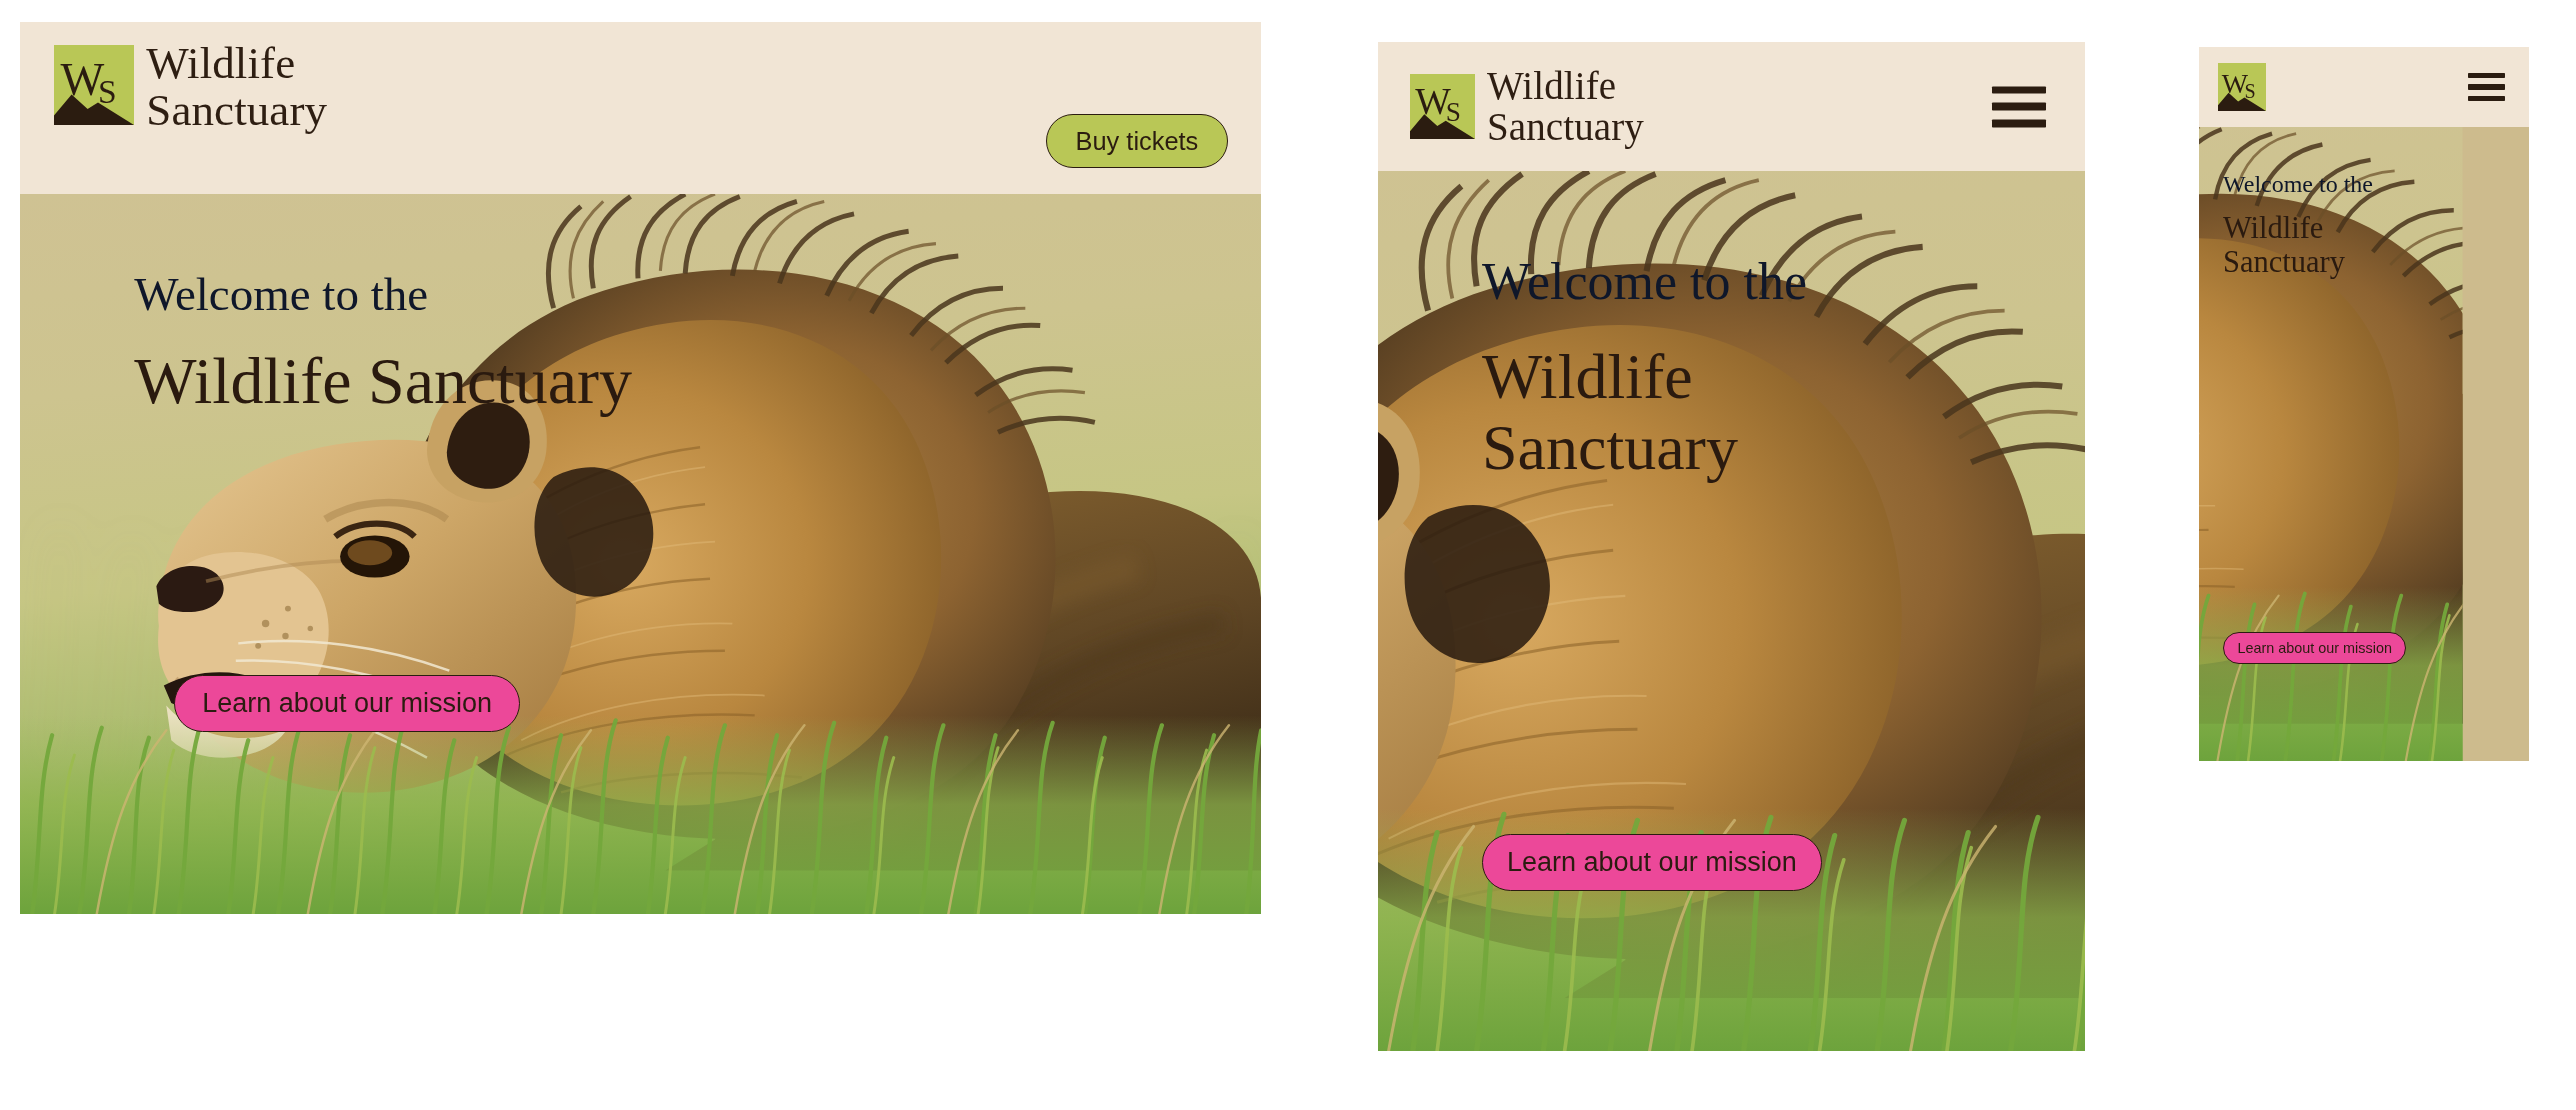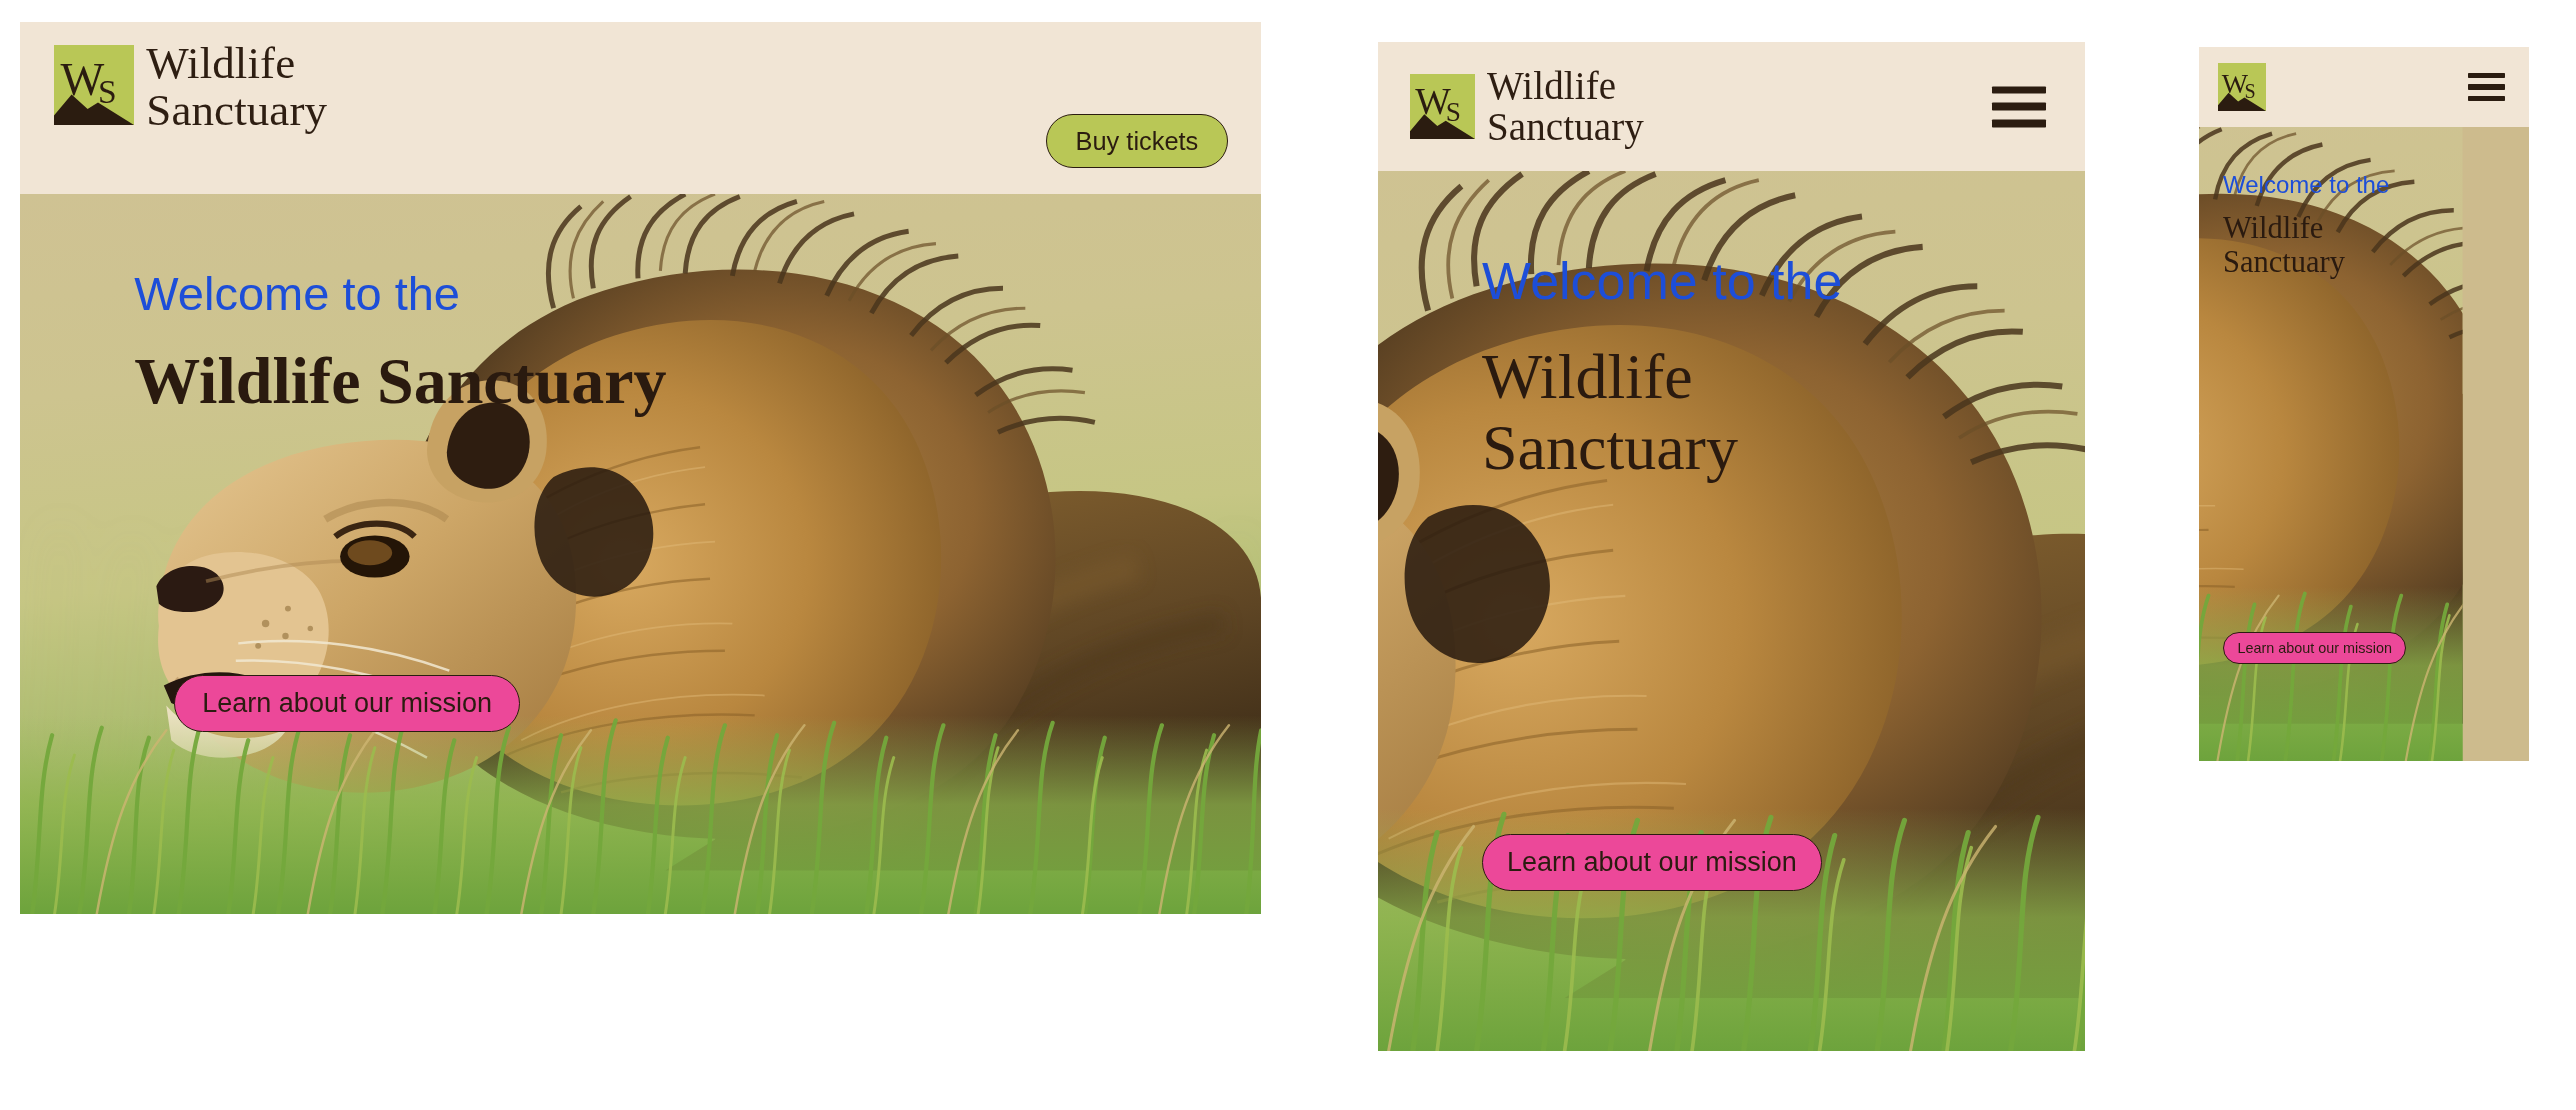--- a/index.html
+++ b/index.html
@@ -101,22 +101,22 @@
     overflow: hidden;
     background: #cdbb8d;
   }
 
   .hero-photo { position: absolute; inset: 0; overflow: hidden; }
   .hero-photo svg { position: absolute; inset: 0; width: 100%; height: 100%; display: block; }
 
   .hero-content { position: relative; z-index: 5; }
 
   .hero-eyebrow {
-    font-family: Liberation Sans, sans-serif;
-    color: #1d4ed8;
+    font-family: Liberation Serif, serif;
+    color: #0f172a;
     line-height: 1.15;
   }
   .hero-title {
     font-family: "Liberation Serif", serif;
     color: #2a1a0f;
     line-height: 1.1;
     font-weight: 400;
   }
   .hero-title span { display: block; }
 
@@ -124,21 +124,21 @@
   #vp-desktop { left: 20.3px; top: 22px; width: 1241px; height: 892px; }
   #vp-desktop .site-header { height: 172px; padding: 23px 0 0 0; }
   #vp-desktop .brand { margin-left: 34px; }
   #vp-desktop .logo-mark { width: 80px; height: 80px; }
   #vp-desktop .wordmark { font-size: 45px; margin-top: -5.1px; }
   #vp-desktop .nav-links { position: absolute; left: 446px; top: 168px; gap: 52px; font-size: 25.4px; }
   #vp-desktop .btn-primary { position: absolute; right: 33px; top: 92px; height: 54px; padding: 0 29px; font-size: 25.4px; }
   #vp-desktop .hero { height: 720px; }
   #vp-desktop .hero-content { padding: 73px 0 0 114px; }
   #vp-desktop .hero-eyebrow { font-size: 47px; }
-  #vp-desktop .hero-title { font-size: 66px; margin-top: 24px; font-weight: bold; }
+  #vp-desktop .hero-title { font-size: 66px; margin-top: 24px; }
   #vp-desktop .hero-title span { display: inline; }
   #vp-desktop .btn-mission { position: absolute; left: 154px; bottom: 182px; height: 57px; padding: 0 27px; font-size: 27px; }
 
   
   #vp-tablet { left: 1378px; top: 42px; width: 707px; height: 1009px; }
   #vp-tablet .site-header { height: 129px; align-items: center; padding: 0; }
   #vp-tablet .brand { margin-left: 32px; align-items: center; }
   #vp-tablet .logo-mark { width: 65px; height: 65px; }
   #vp-tablet .wordmark { font-size: 39px; }
   #vp-tablet .hamburger { position: absolute; right: 39px; top: 50%; transform: translateY(-50%); width: 54px; height: 41px; }

